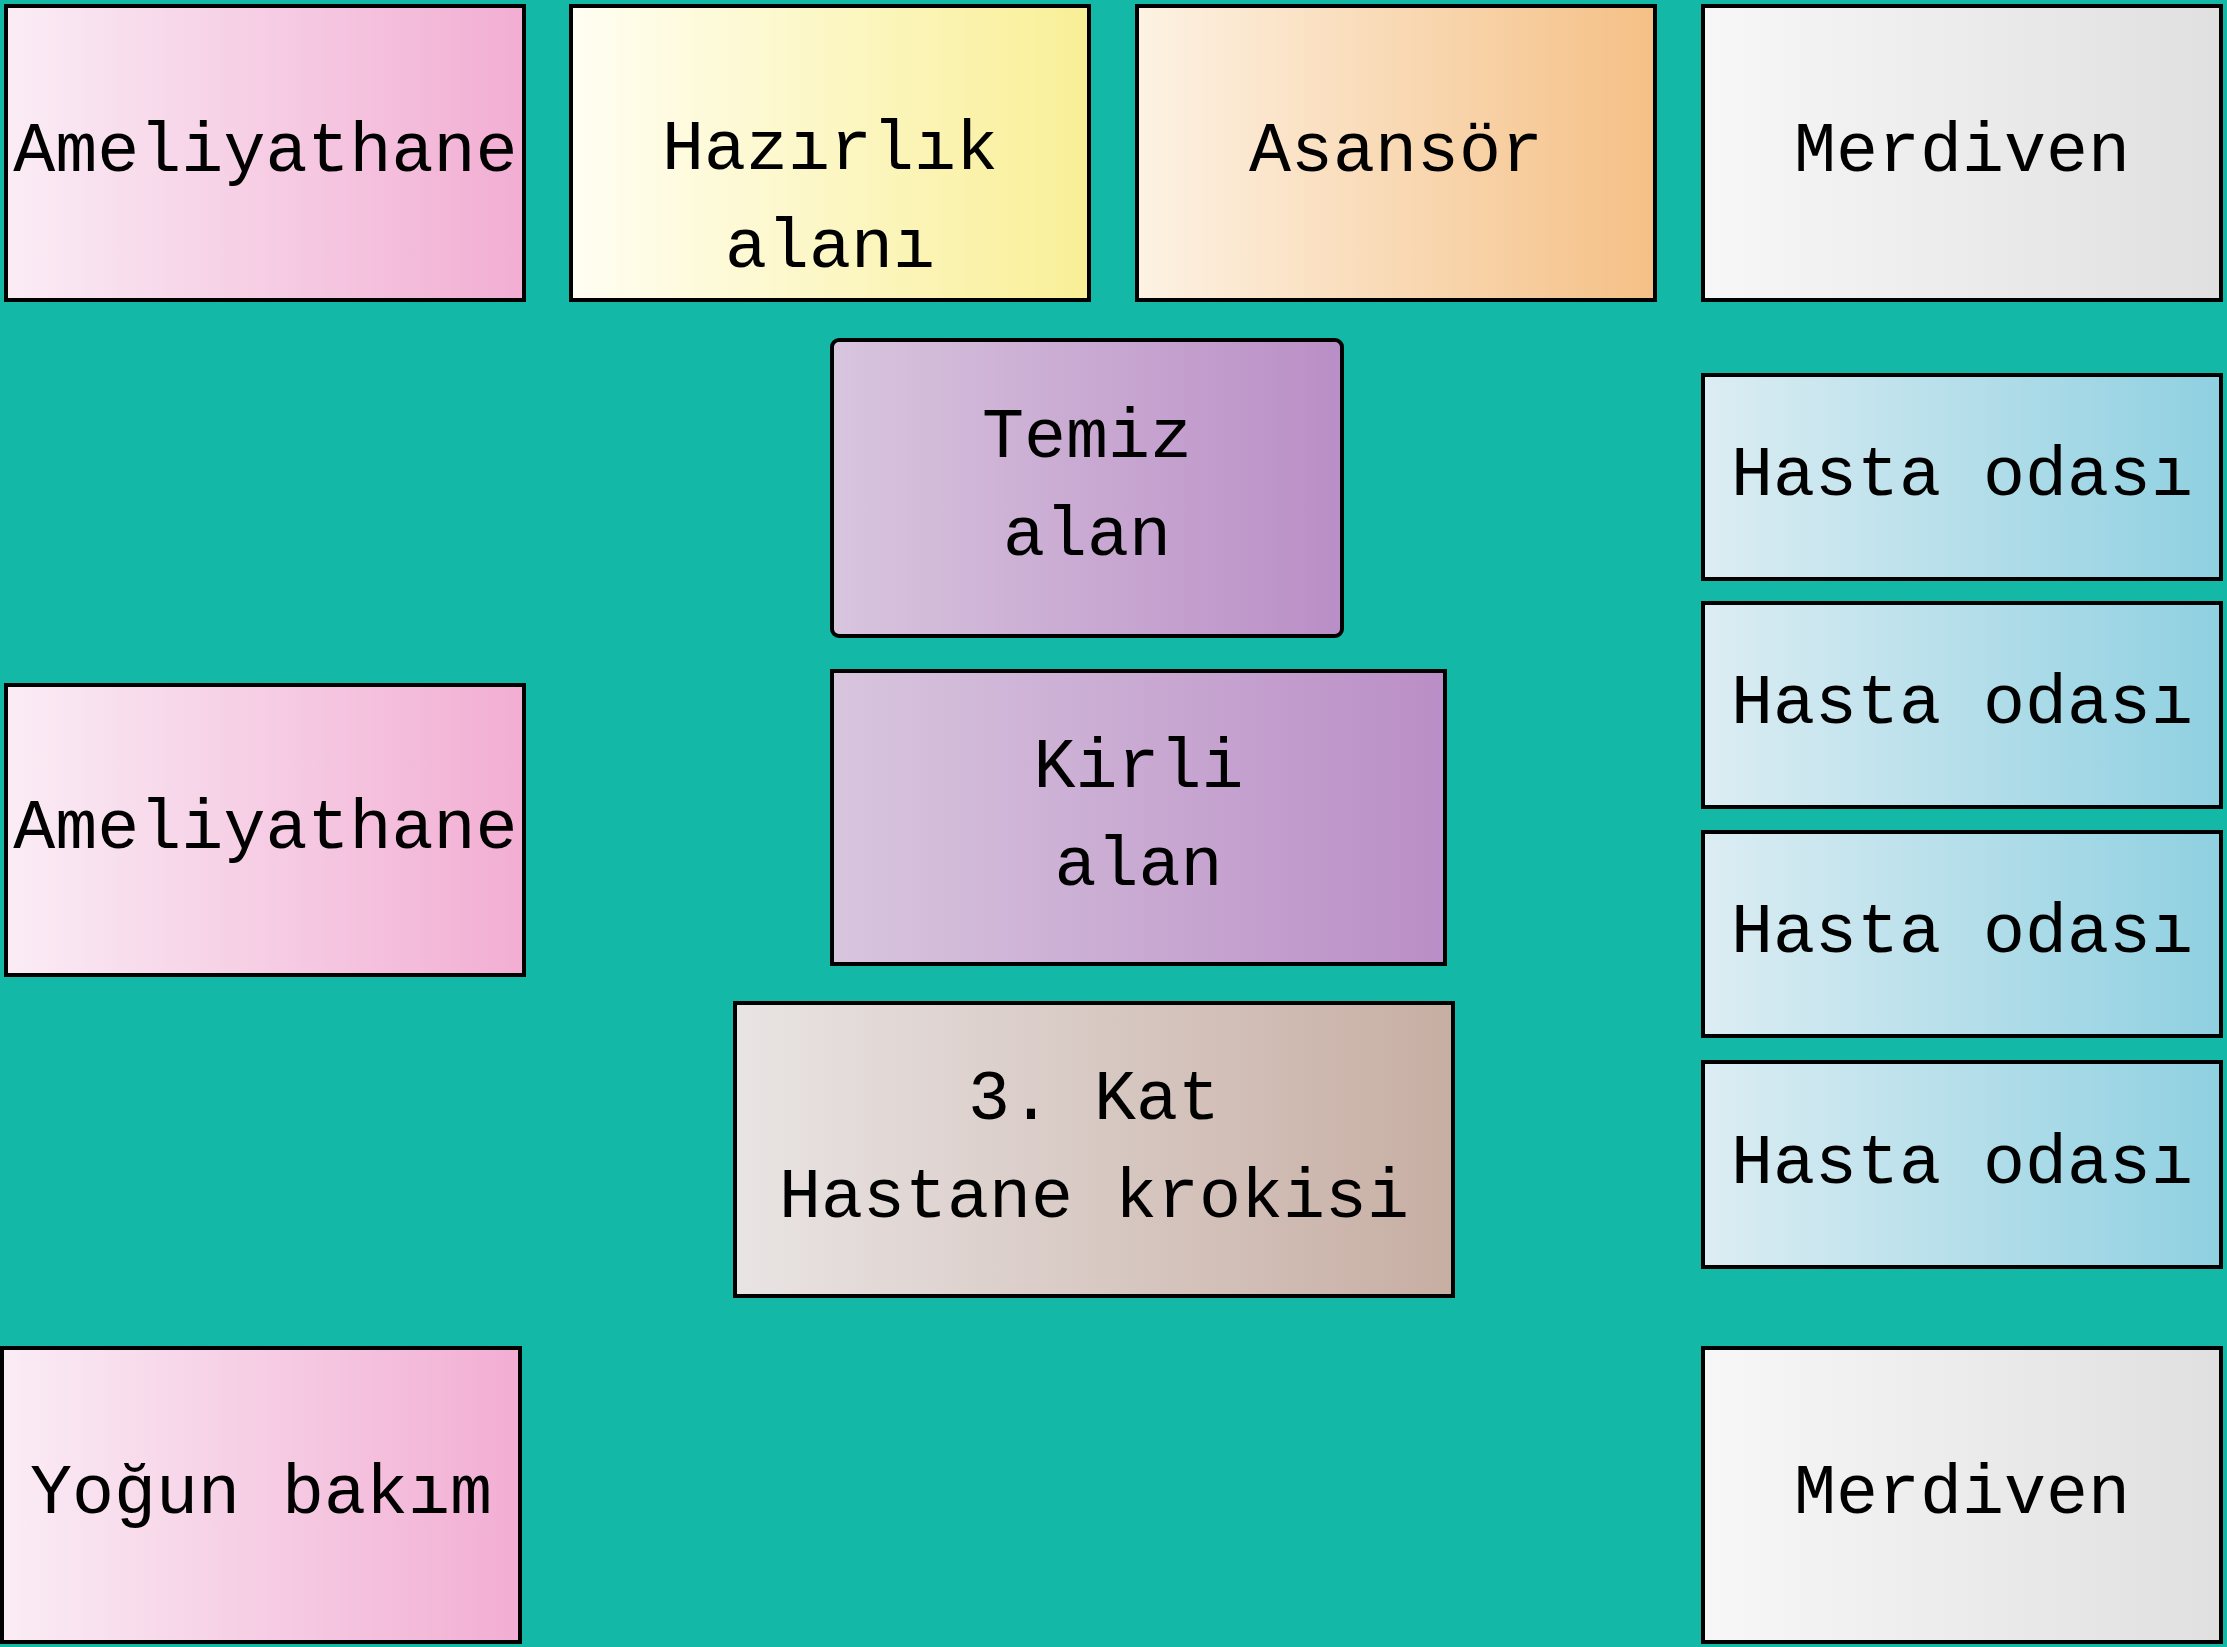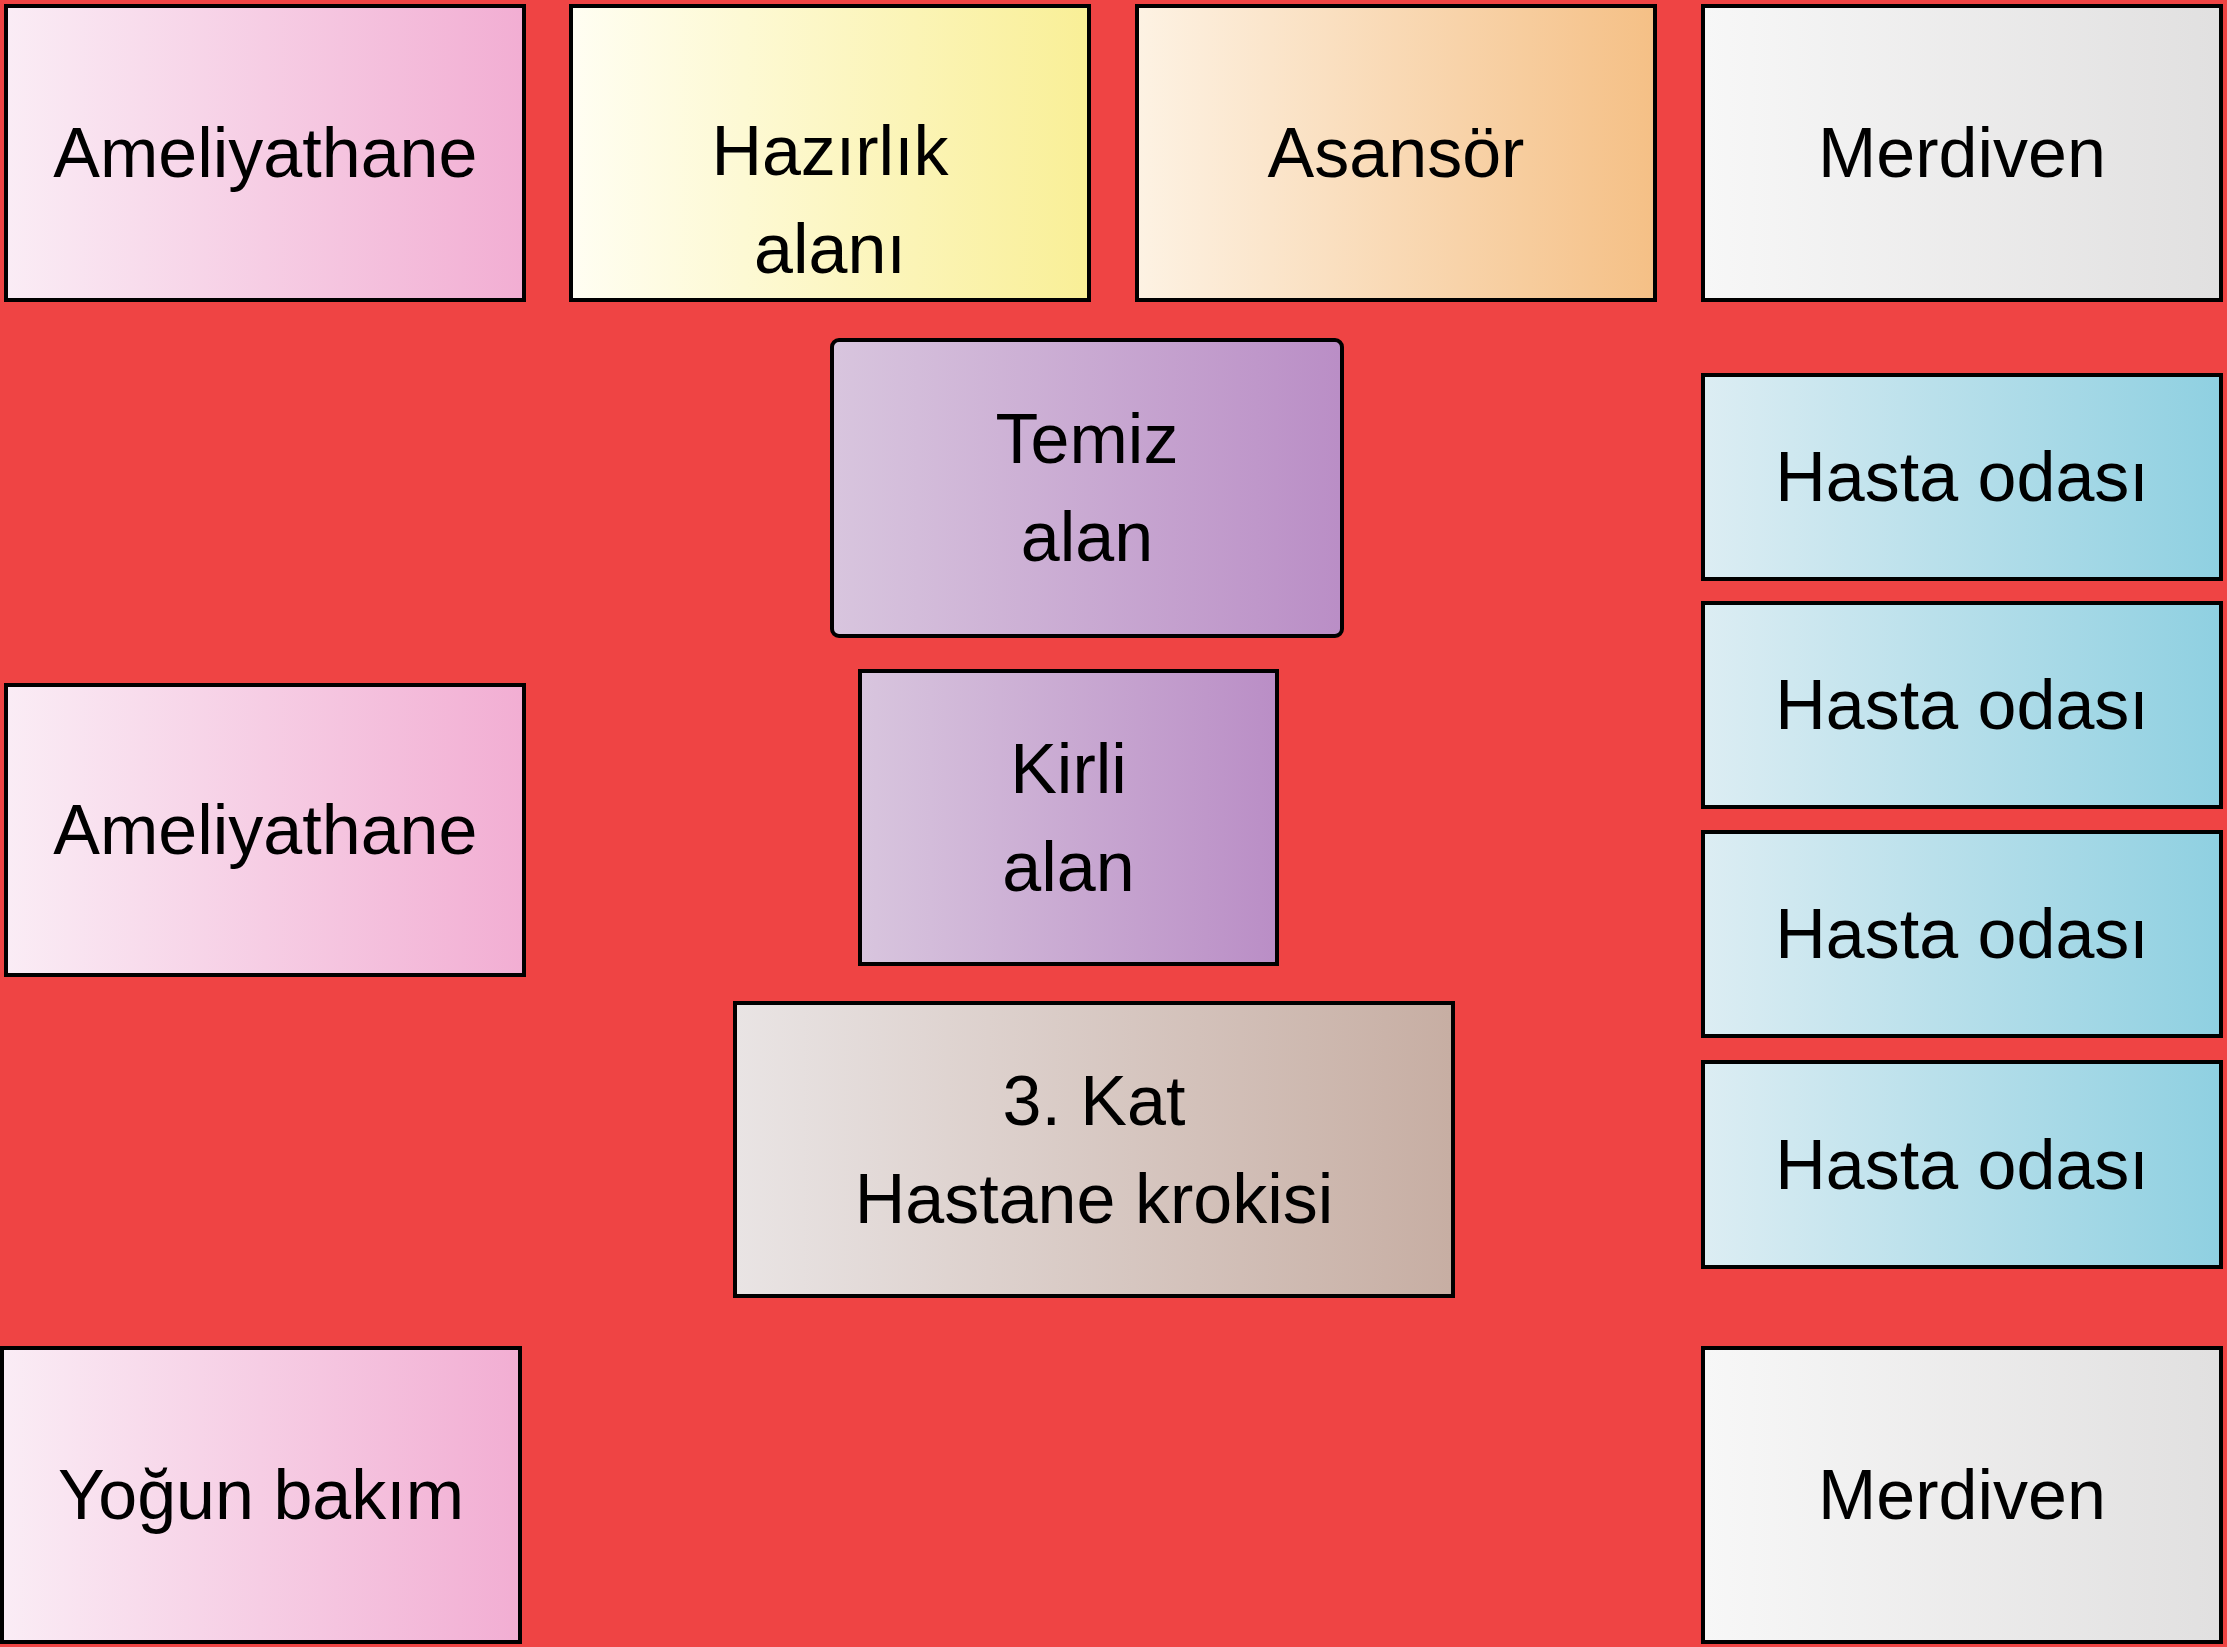--- a/index.html
+++ b/index.html
@@ -5,22 +5,22 @@
 <style>
   html, body {
     margin: 0;
     padding: 0;
     background: #ffffff;
   }
   .canvas {
     position: relative;
     width: 2227px;
     height: 1648px;
-    background: #ef4444;
-    font-family: Liberation Sans, sans-serif;
+    background: #14b8a6;
+    font-family: Liberation Mono, monospace;
     overflow: hidden;
   }
   .room {
     position: absolute;
     box-sizing: border-box;
     border: 4.4px solid #000000;
     display: flex;
     align-items: center;
     justify-content: center;
     text-align: center;
@@ -49,21 +49,21 @@
     <span class="room-label">Asansör</span>
   </div>
   <div class="room" style="left: 1701px; top: 4.4px; width: 522px; height: 298px; background-image: linear-gradient(90deg, rgb(247, 247, 247), rgb(225, 224, 224));">
     <span class="room-label">Merdiven</span>
   </div>
 
   <div class="room" style="left: 830px; top: 338px; width: 514px; height: 300px; background-image: linear-gradient(90deg, rgb(216, 197, 222), rgb(186, 142, 198)); border-radius: 9px;">
     <span class="room-label">Temiz
 alan</span>
   </div>
-  <div class="room" style="left: 858px; top: 669px; width: 421px; height: 297px; background-image: linear-gradient(90deg, rgb(216, 197, 222), rgb(186, 142, 198));">
+  <div class="room" style="left: 830px; top: 669px; width: 617px; height: 297px; background-image: linear-gradient(90deg, rgb(216, 197, 222), rgb(186, 142, 198));">
     <span class="room-label">Kirli
 alan</span>
   </div>
   <div class="room" style="left: 733px; top: 1001px; width: 722px; height: 297px; background-image: linear-gradient(90deg, rgb(233, 228, 228), rgb(199, 174, 163));">
     <span class="room-label">3. Kat
 Hastane krokisi</span>
   </div>
 
   <div class="room" style="left: 4.4px; top: 683px; width: 522px; height: 294px; background-image: linear-gradient(90deg, rgb(250, 236, 245), rgb(242, 174, 211));">
     <span class="room-label">Ameliyathane</span>

